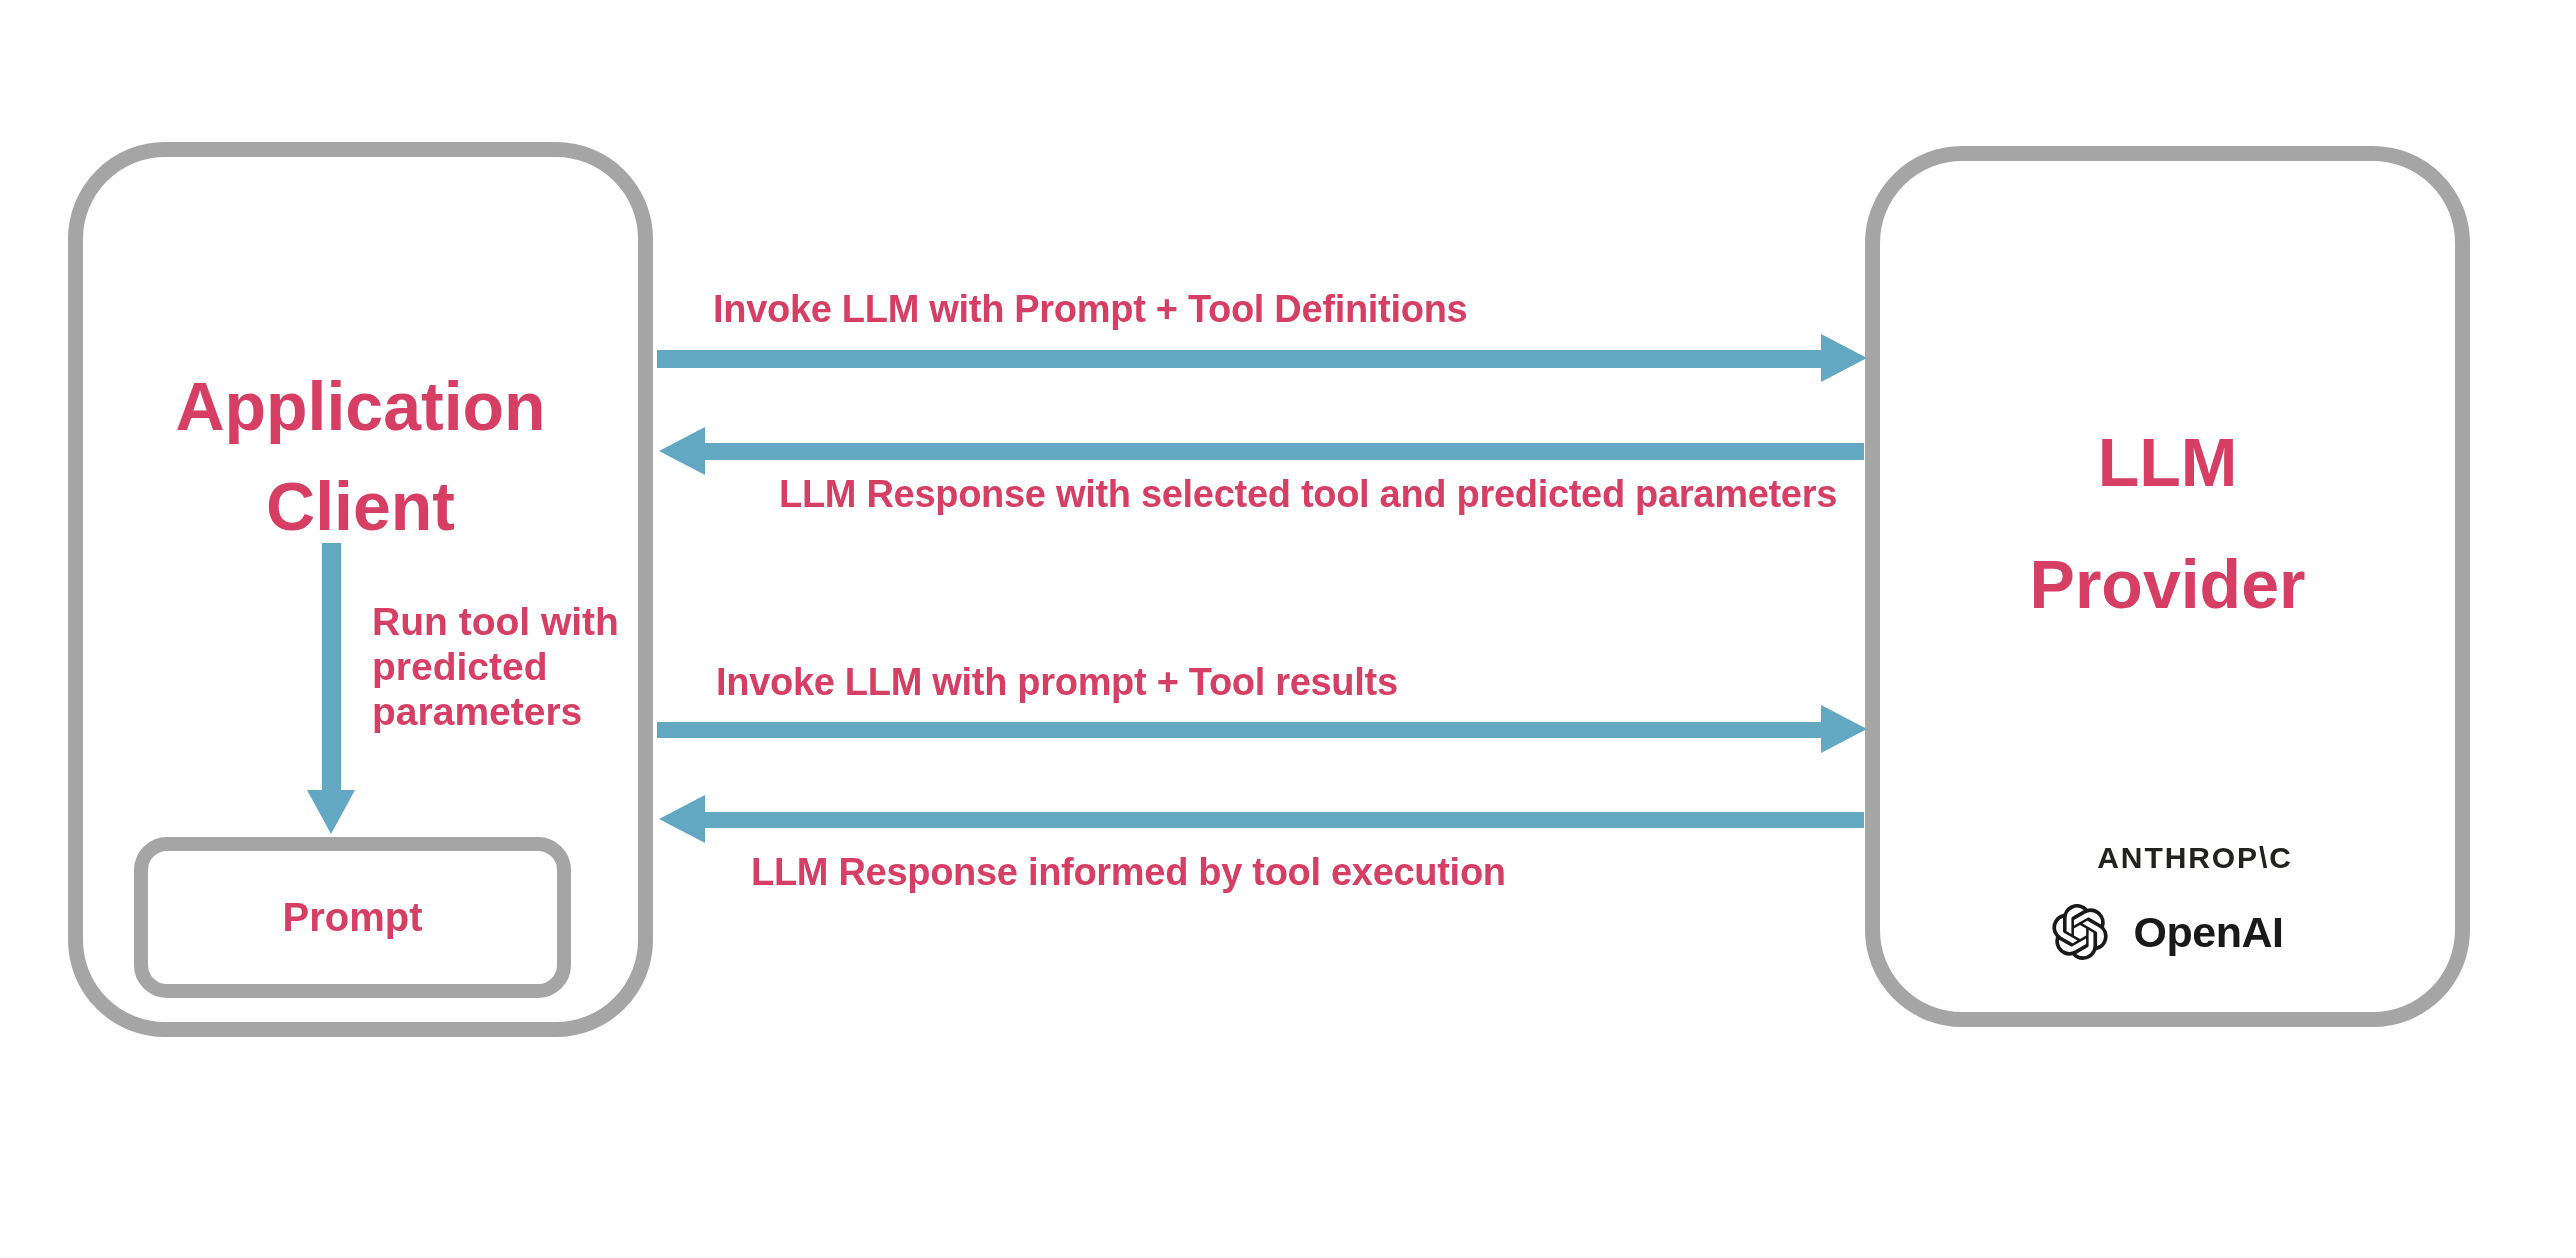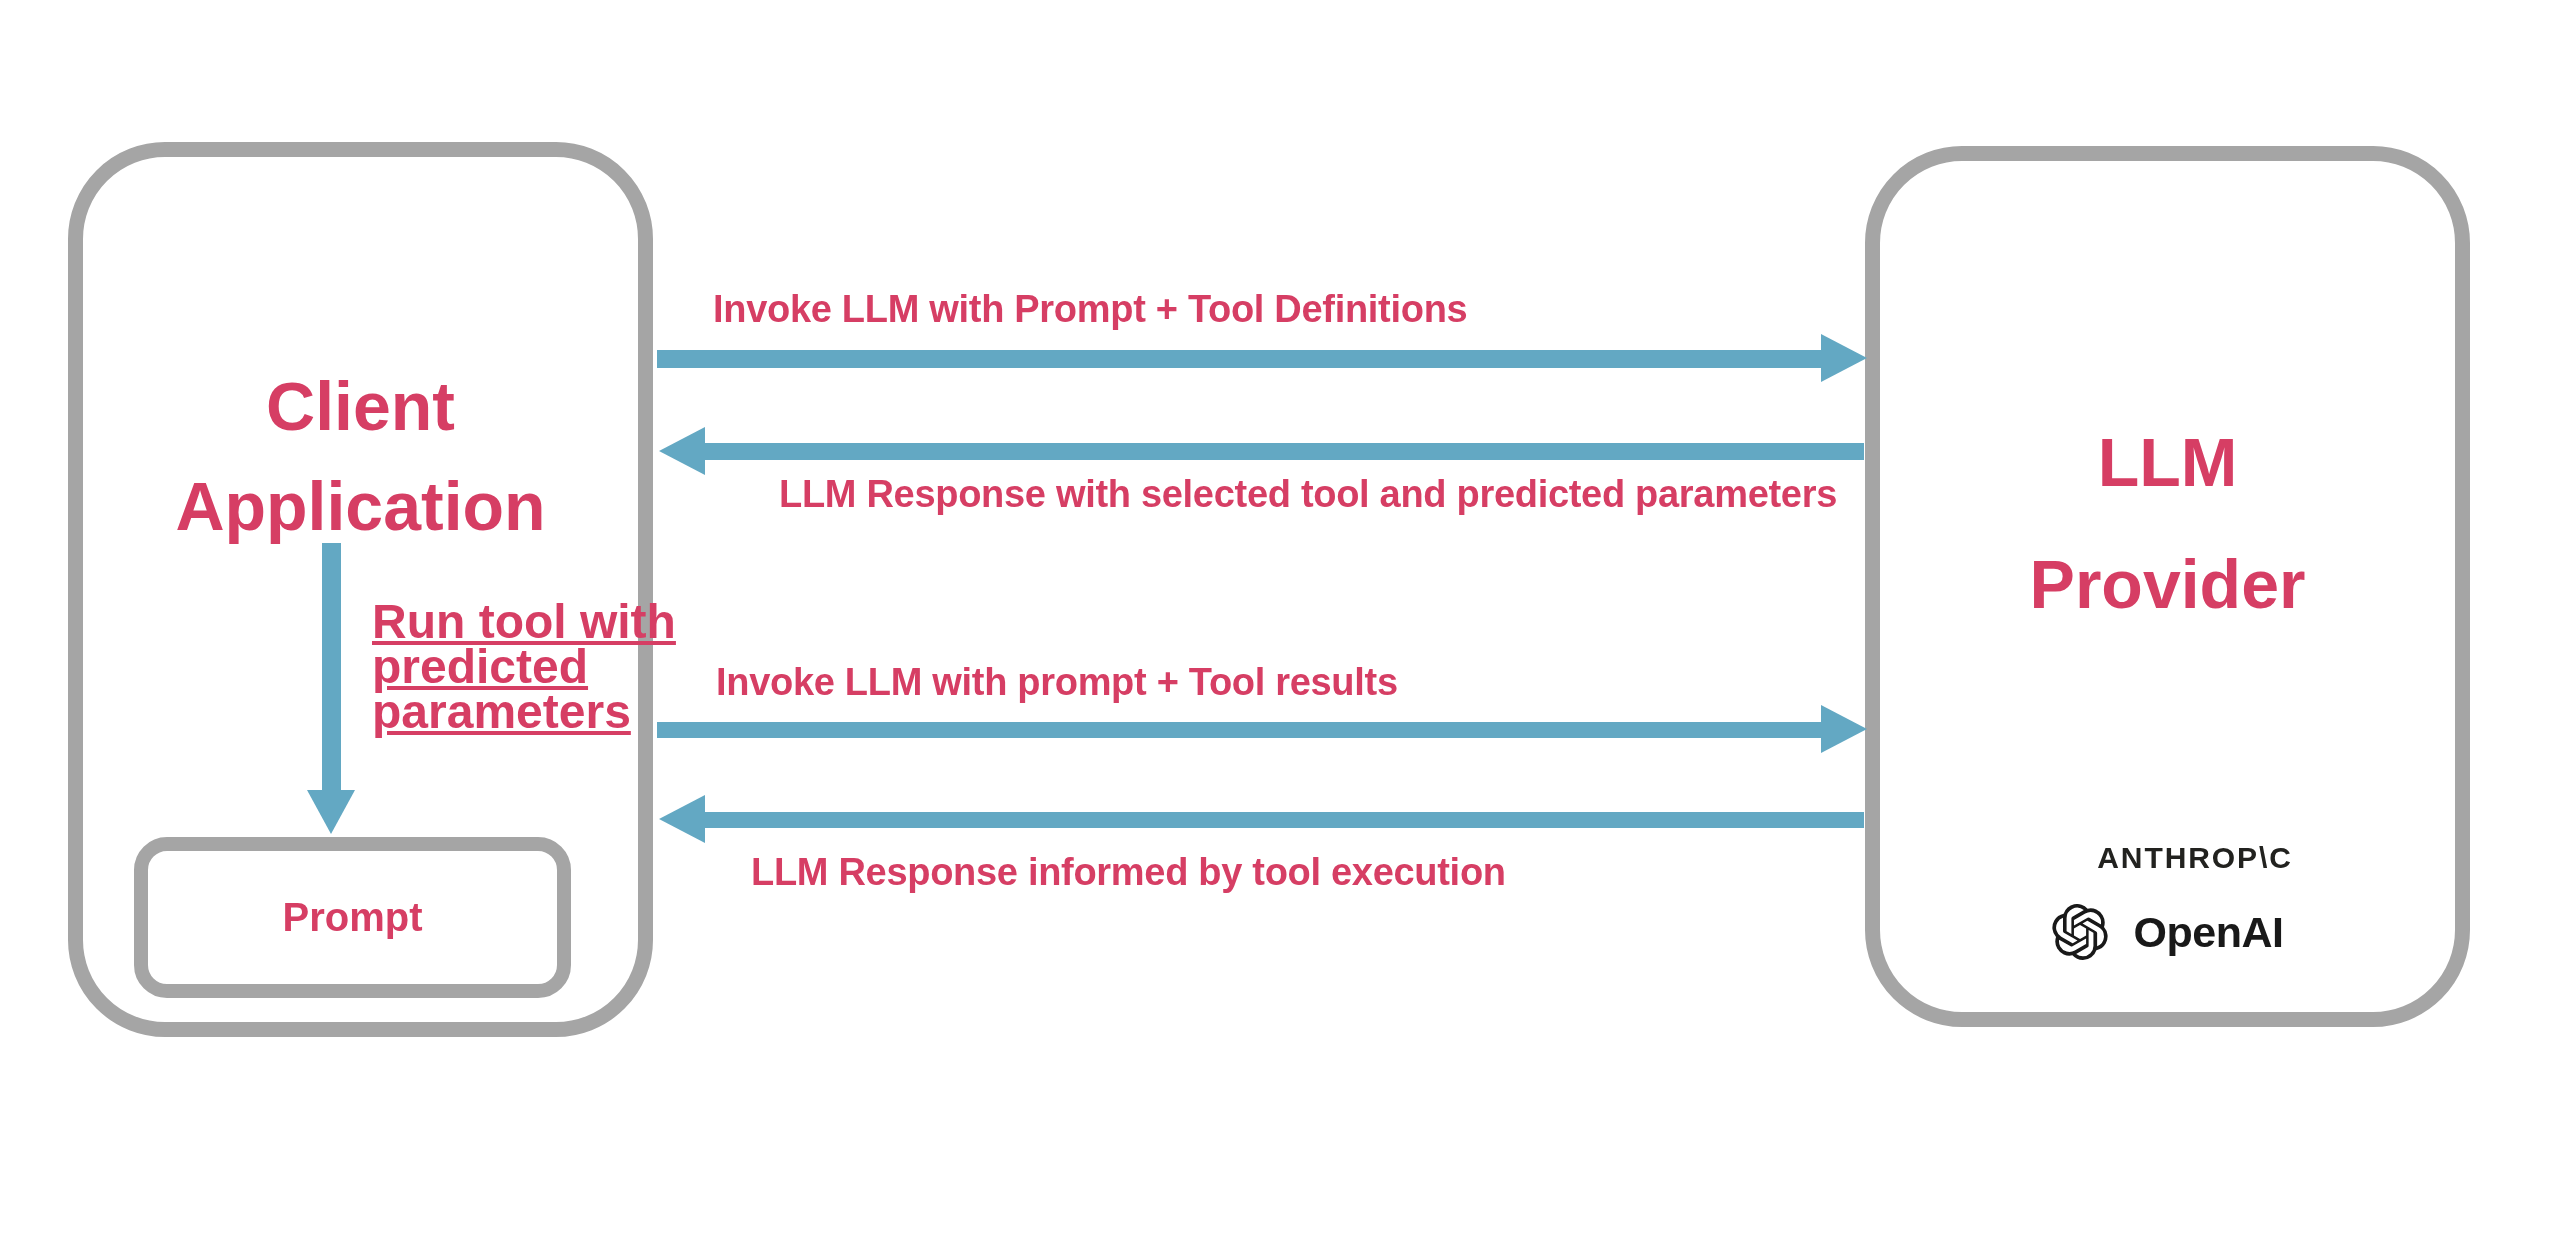--- a/index.html
+++ b/index.html
@@ -26,21 +26,21 @@
 
   
   .flow-label{position:absolute;color:#d63e64;font-weight:bold;font-size:38px;
               line-height:43px;white-space:nowrap;letter-spacing:-0.3px;}
   .label-1{left:713px;top:288px;}
   .label-2{left:779px;top:473px;}
   .label-3{left:716px;top:661px;text-align:right;}
   .label-4{left:751px;top:851px;}
 
   .run-tool-label{position:absolute;left:372px;top:599px;color:#d63e64;
-                  font-weight:bold;font-size:48px;line-height:45px;text-decoration:underline;}
+                  font-weight:bold;font-size:39px;line-height:45px;}
 
   
   .shaft{position:absolute;background:#63a8c3;}
   .head{position:absolute;width:0;height:0;}
   .head-right{border-top:24px solid transparent;border-bottom:24px solid transparent;
               border-left:46px solid #63a8c3;}
   .head-left{border-top:24px solid transparent;border-bottom:24px solid transparent;
              border-right:46px solid #63a8c3;}
   .head-down{border-left:24px solid transparent;border-right:24px solid transparent;
              border-top:44px solid #63a8c3;}
@@ -65,22 +65,22 @@
   .openai-icon{width:56px;height:56px;display:block;}
   .openai-wordmark{color:#191919;font-weight:bold;font-size:43px;letter-spacing:-0.5px;}
 </style>
 </head>
 <body>
 
 <div class="canvas">
 
   <div class="entity-box box-client"></div>
   <div class="box-title title-client">
+    <div>Application</div>
     <div>Client</div>
-    <div>Application</div>
   </div>
 
   <div class="shaft av-shaft"></div>
   <div class="head head-down av-head"></div>
   <div class="run-tool-label">
     <div>Run tool with</div>
     <div>predicted</div>
     <div>parameters</div>
   </div>
 

